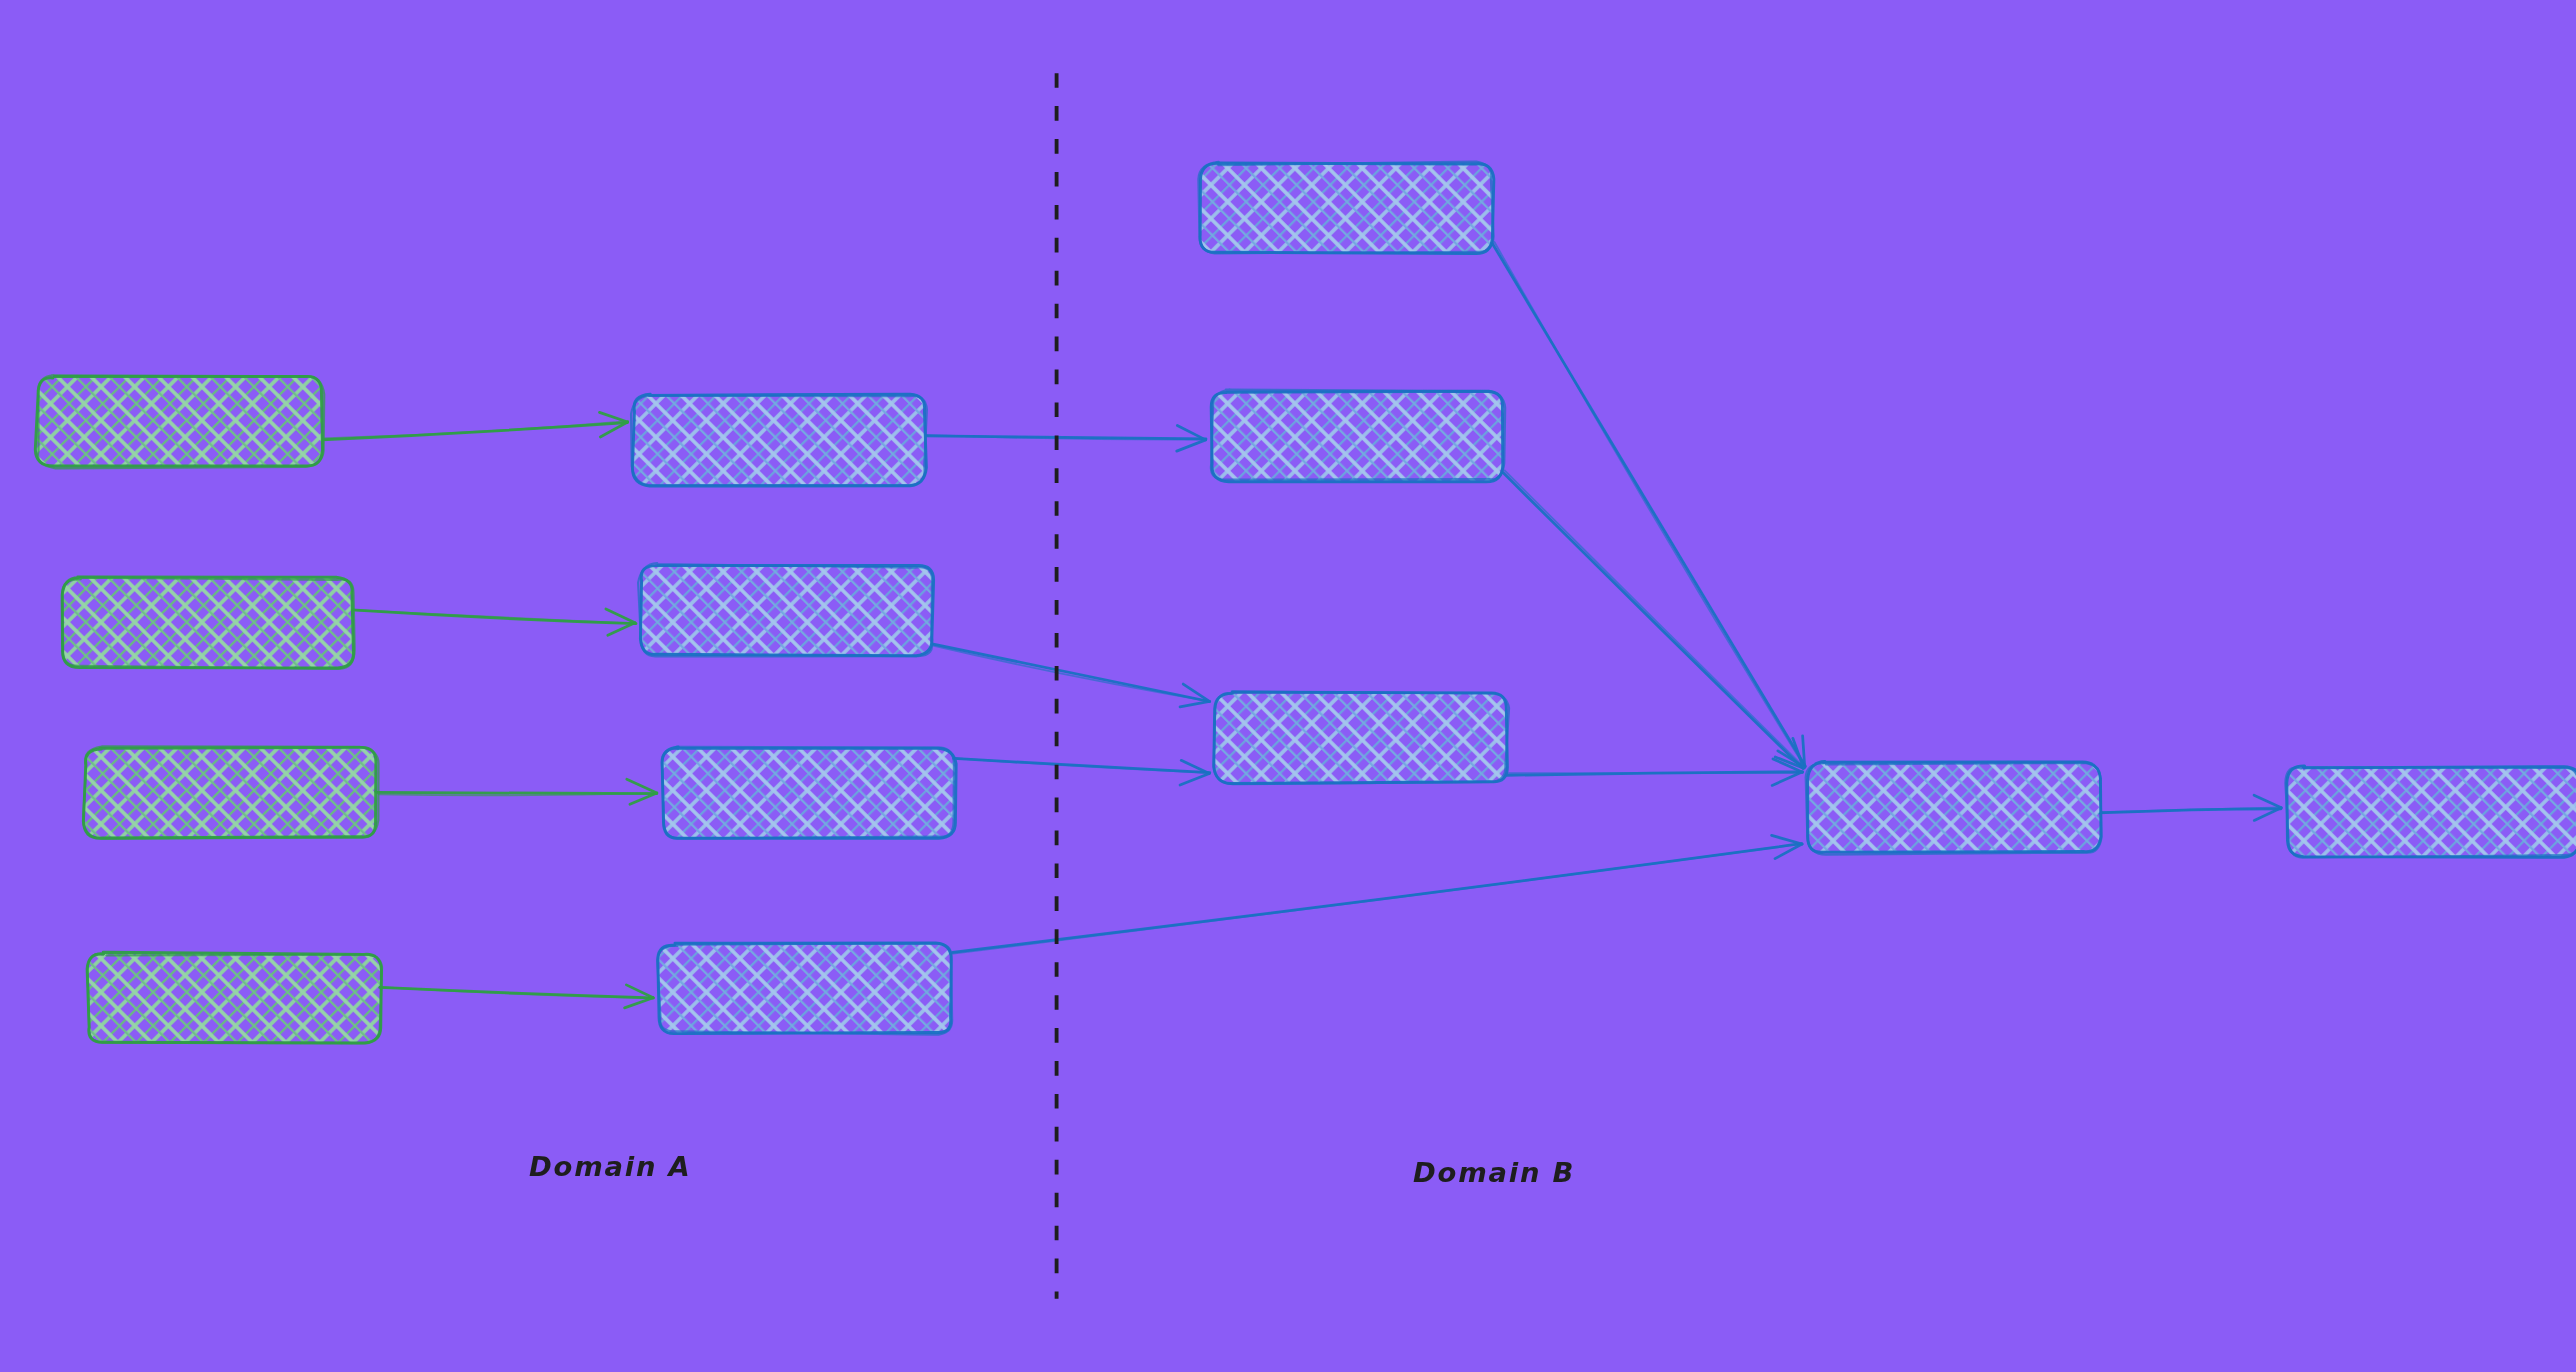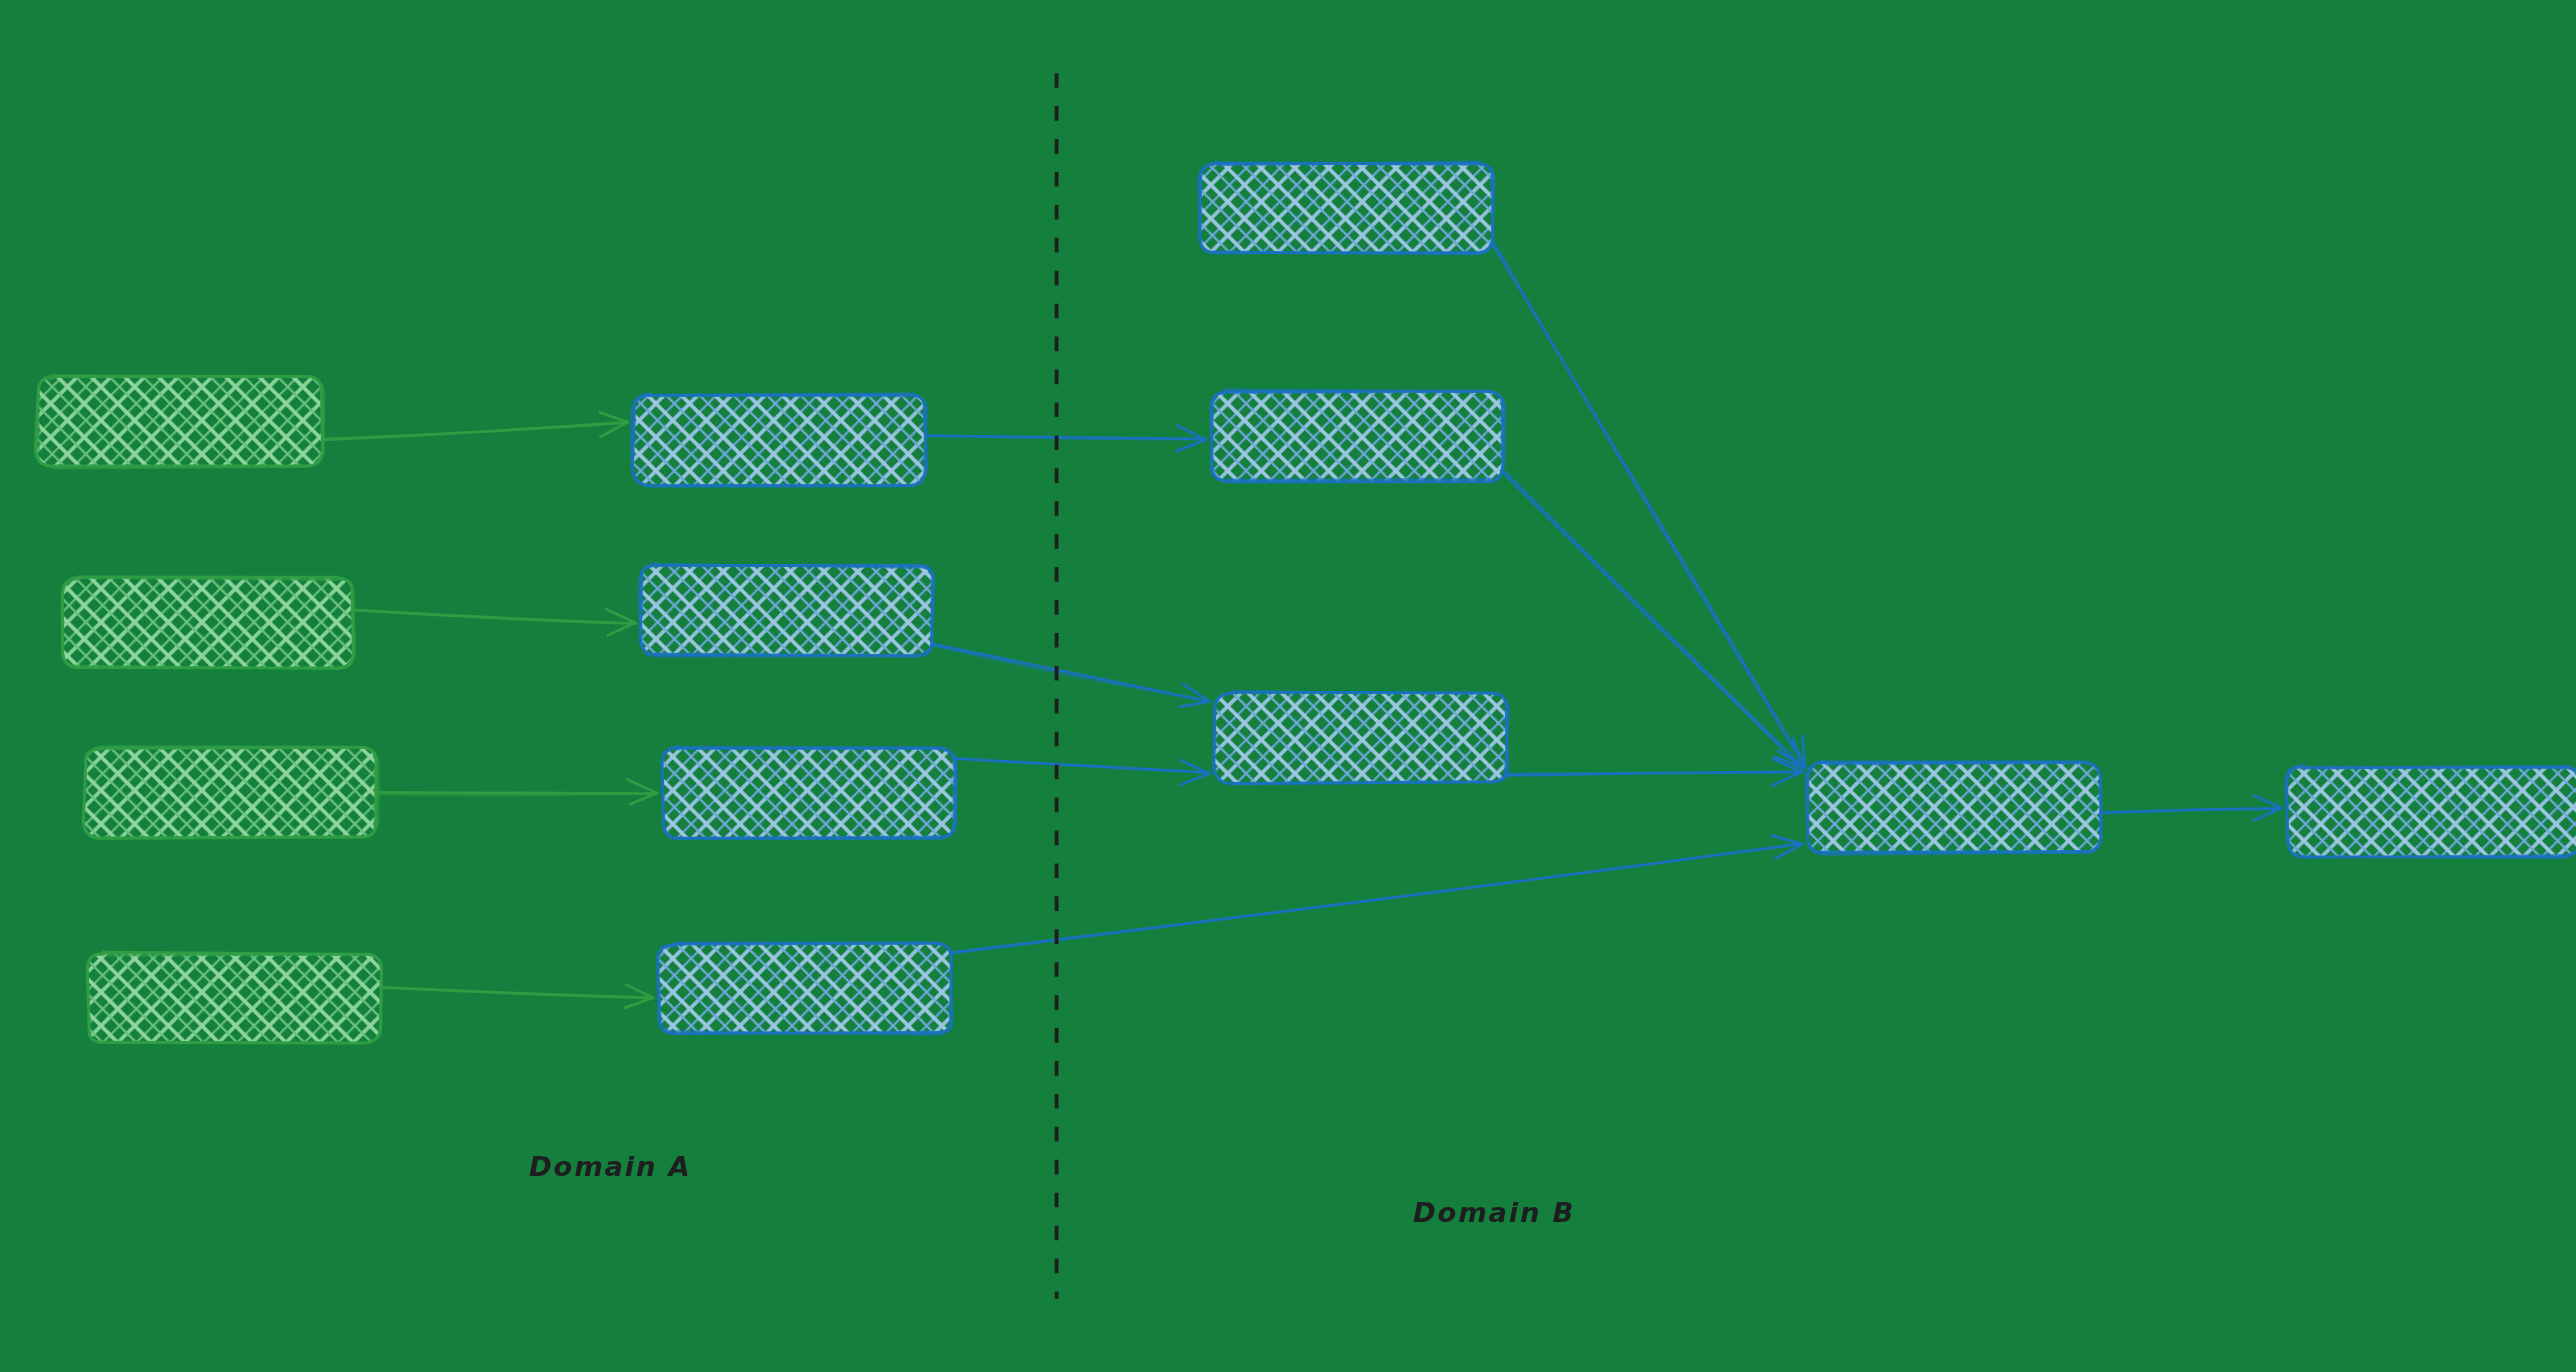--- a/index.html
+++ b/index.html
@@ -1,21 +1,21 @@
 <!DOCTYPE html>
 <html style="font-size:14.6px"><head>
 <meta charset="utf-8">
 <title>Domain A / Domain B Flow Diagram</title>
 <style>
   html,body{margin:0;padding:0;background:#ffffff;}
   body{
     width:2576px;height:1372px;overflow:hidden;
     font-family:"DejaVu Sans", sans-serif;
   }
-  #canvas{position:relative;width:2576px;height:1372px;background:#15803d;}
+  #canvas{position:relative;width:2576px;height:1372px;background:#8b5cf6;}
   #sketch{position:absolute;left:0;top:0;width:2576px;height:1372px;}
   .domain-label{
     position:absolute;
     font-family:"DejaVu Sans", sans-serif;
     font-size:27.4px;
     font-weight:600;
     font-style:italic;
     letter-spacing:1.8px;
     color:#1e1e1e;
     white-space:nowrap;
@@ -282,16 +282,16 @@
       <div class="node-hit" style="left: 662px; top: 748px; width: 293px; height: 90px;"></div>
       <div class="node-hit" style="left: 659px; top: 944px; width: 293px; height: 90px;"></div>
       <div class="node-hit" style="left: 1200px; top: 163px; width: 293px; height: 90px;"></div>
       <div class="node-hit" style="left: 1211px; top: 392px; width: 293px; height: 90px;"></div>
       <div class="node-hit" style="left: 1215px; top: 693px; width: 293px; height: 90px;"></div>
       <div class="node-hit" style="left: 1808px; top: 763px; width: 293px; height: 90px;"></div>
       <div class="node-hit" style="left: 2287px; top: 767px; width: 293px; height: 90px;"></div>
     </div>
   <div id="label-layer">
       <div class="domain-label" style="left: 529px; top: 1151px;">Domain A</div>
-      <div class="domain-label" style="left: 1413px; top: 1157px; margin-top: 40px;">Domain B</div>
+      <div class="domain-label" style="left: 1413px; top: 1157px;">Domain B</div>
     </div>
 </div>
 
 
 </body></html>

